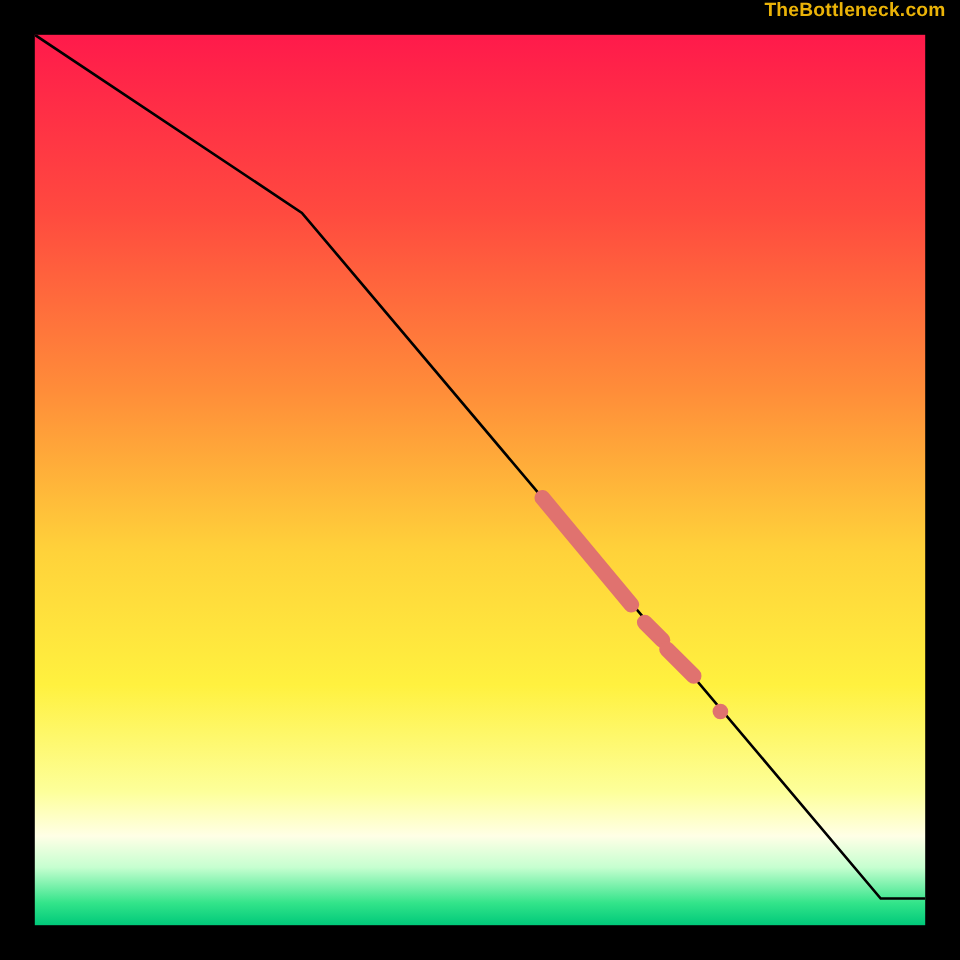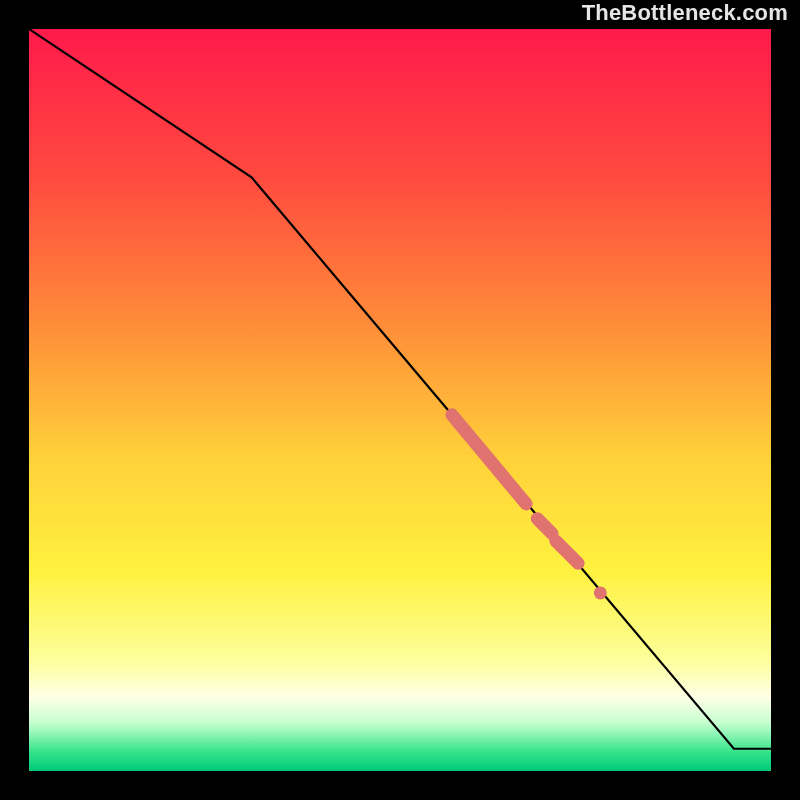--- a/index.html
+++ b/index.html
@@ -16,23 +16,23 @@
     left: 0;
     top: 0;
     width: 800px;
     height: 800px;
     background: #000;
   }
   .attribution {
     position: absolute;
     top: 0;
     right: 12px;
-    font-size: 22px;
+    font-size: 16px;
     font-weight: 600;
-    color: #e5e5e5;
+    color: #eab308;
     letter-spacing: 0.2px;
   }
   svg {
     position: absolute;
     left: 0;
     top: 0;
   }
 </style>
 </head>
 <body>

